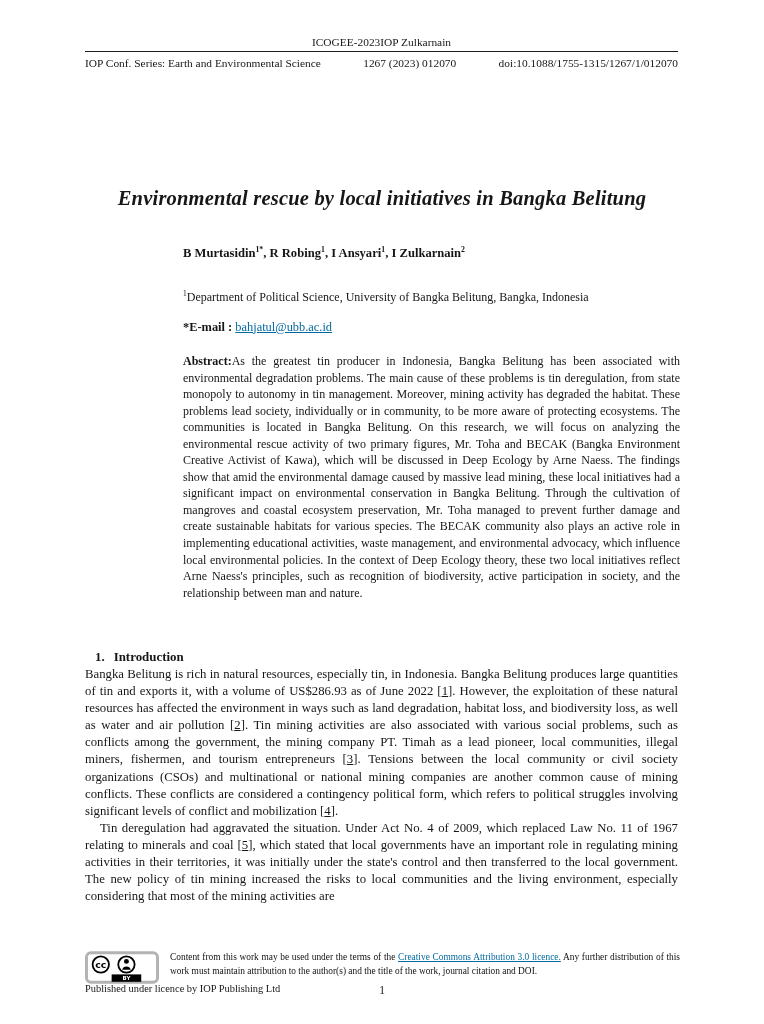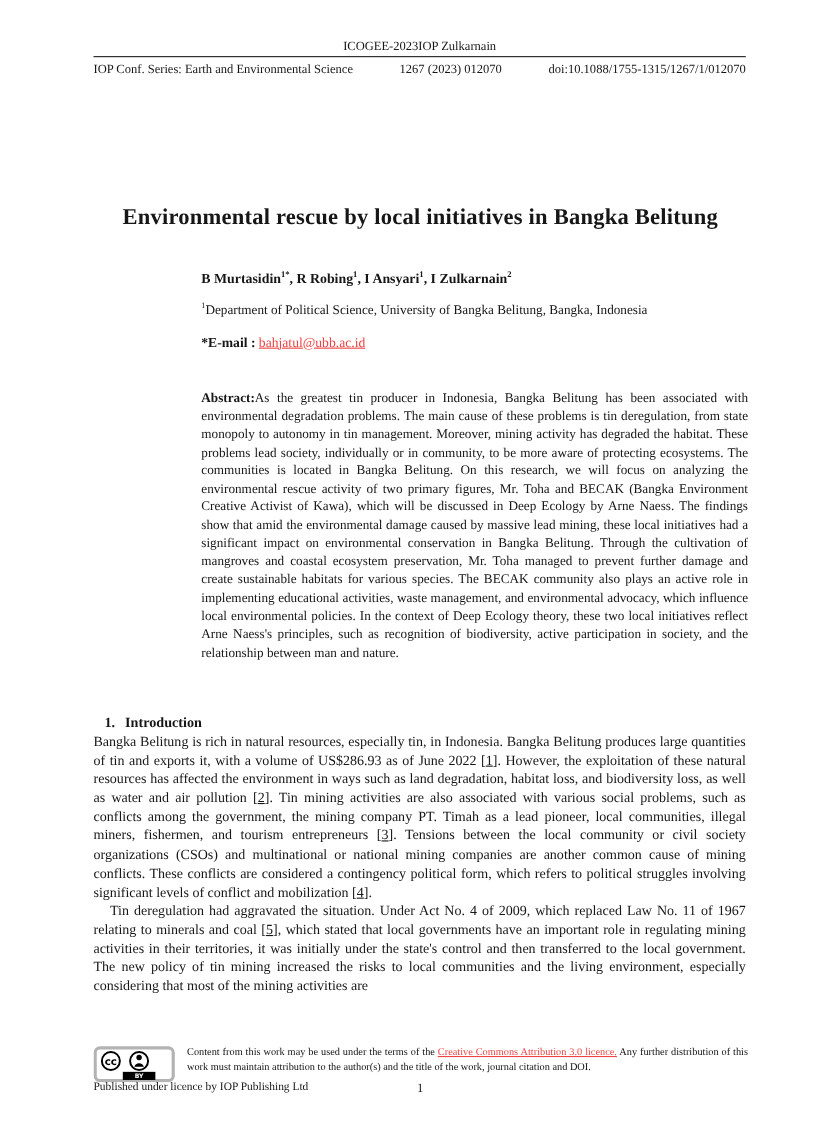--- a/index.html
+++ b/index.html
@@ -6,29 +6,29 @@
   body{
     width:764px;height:1024px;position:relative;overflow:hidden;
     background:#ffffff;color:#161616;
     font-family:"Liberation Serif","DejaVu Serif",serif;
   }
   
   .hdr{position:absolute;left:85px;right:86px;top:36px;font-size:11.4px;}
   .hdr-row1{display:flex;justify-content:center;padding-bottom:3px;border-bottom:1.2px solid #1c1c1c;}
   .hdr-row2{display:flex;justify-content:space-between;padding-top:5px;gap:16px;}
   
-  .title{position:absolute;left:60px;right:60px;top:187px;text-align:center;font-size:20.5px;font-weight:bold;letter-spacing:.2px;}
+  .title{position:absolute;left:60px;right:60px;top:187px;text-align:center;font-size:20.5px;font-weight:bold;letter-spacing:.2px;font-style:italic;}
   
   .authblock{position:absolute;left:183px;right:86px;top:246px;}
   .authors{font-weight:bold;font-size:12.6px;}
   .authors sup,.affil sup{font-size:62%;vertical-align:super;line-height:0;}
-  .affils{margin-top:12px;font-size:12px;line-height:16.5px;}
+  .affils{margin-top:28px;font-size:12px;line-height:16.5px;}
   .email{margin-top:14px;font-size:12.4px;}
   .email .lbl{font-weight:bold;}
-  .link{color:#ef4444;text-decoration:underline;cursor:pointer;margin-top:40px;}
+  .link{color:#0369a1;text-decoration:underline;cursor:pointer;margin-top:40px;}
   
   .abs{position:absolute;left:183px;right:84px;top:353px;font-size:12px;line-height:16.55px;text-align:justify;}
   .abs .lbl{font-weight:bold;}
   
   .sec{position:absolute;left:95px;top:650px;font-size:12.9px;font-weight:bold;}
   .sec .num{margin-right:9px;}
   .bodytext{position:absolute;left:85px;right:86px;top:666px;font-size:12.75px;line-height:17.1px;text-align:justify;}
   .bodytext p{margin:0;}
   .bodytext p.ind{text-indent:15px;}
   .cite{text-decoration:underline;cursor:pointer;}

